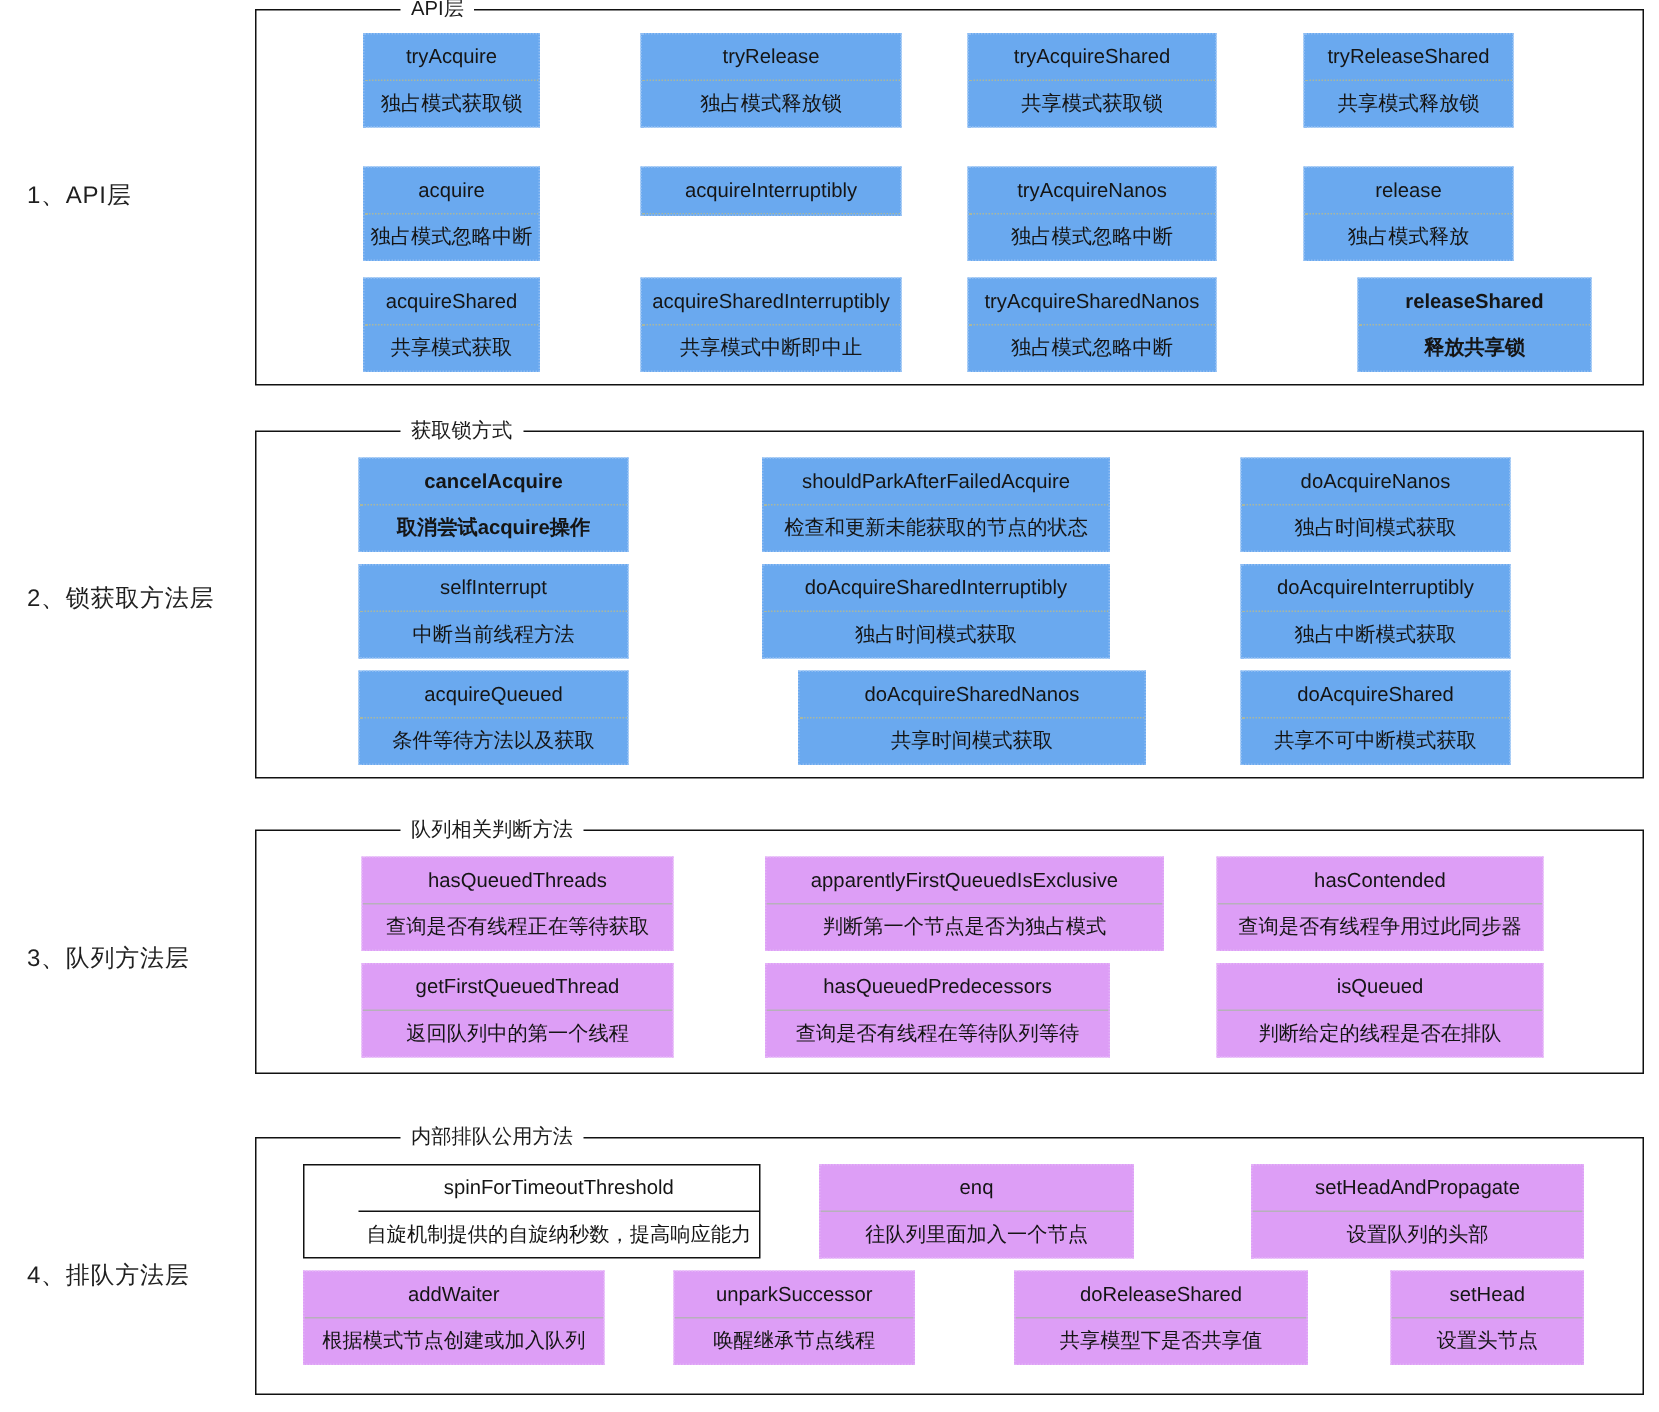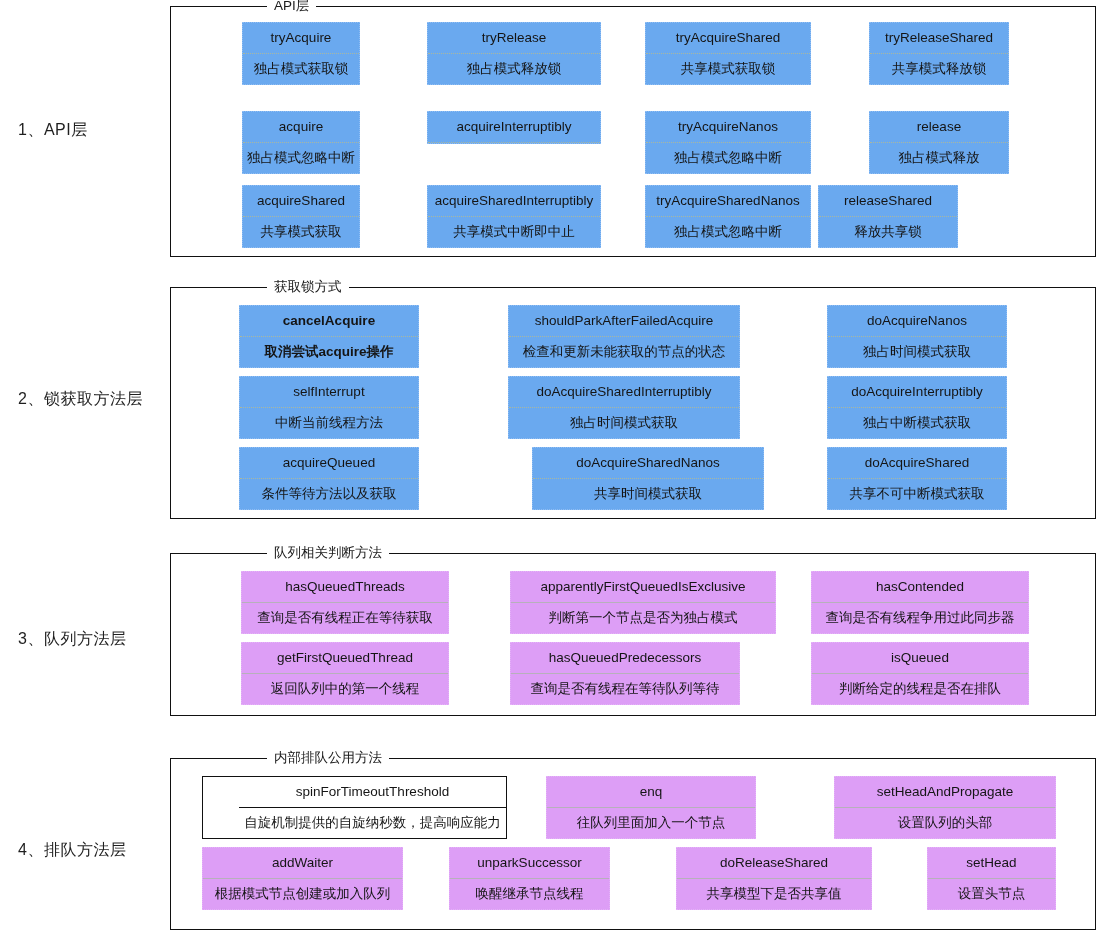--- a/index.html
+++ b/index.html
@@ -139,21 +139,21 @@
     <div class="desc">共享模式获取</div>
   </div>
   <div class="card blue" style="left:427px; top:185px; width:174px;">
     <div class="name">acquireSharedInterruptibly</div>
     <div class="desc">共享模式中断即中止</div>
   </div>
   <div class="card blue" style="left:645px; top:185px; width:166px;">
     <div class="name">tryAcquireSharedNanos</div>
     <div class="desc">独占模式忽略中断</div>
   </div>
-  <div class="card blue" style="left:818px; top:185px; width:140px;">
+  <div class="card blue" style="left:905px; top:185px; width:156px;font-weight:bold;">
     <div class="name">releaseShared</div>
     <div class="desc">释放共享锁</div>
   </div>
 
   <div class="layer-label" style="top:389px;">2、锁获取方法层</div>
   <div class="group" style="left:170px; top:287px; width:926px; height:232px;">
     <div class="group-title">获取锁方式</div>
   </div>
 
   <div class="card blue" style="left:239px; top:305px; width:180px;font-weight:bold;">

